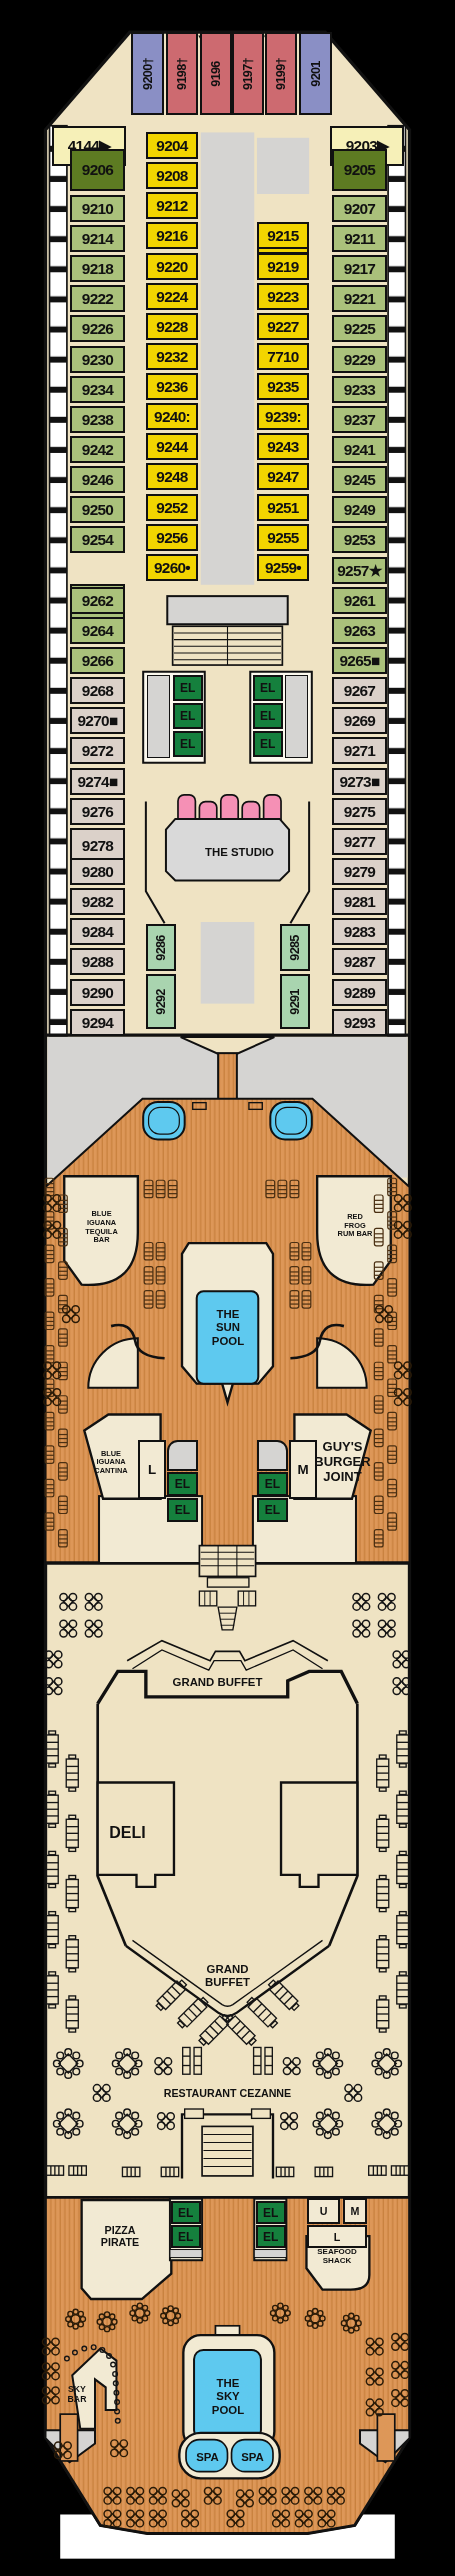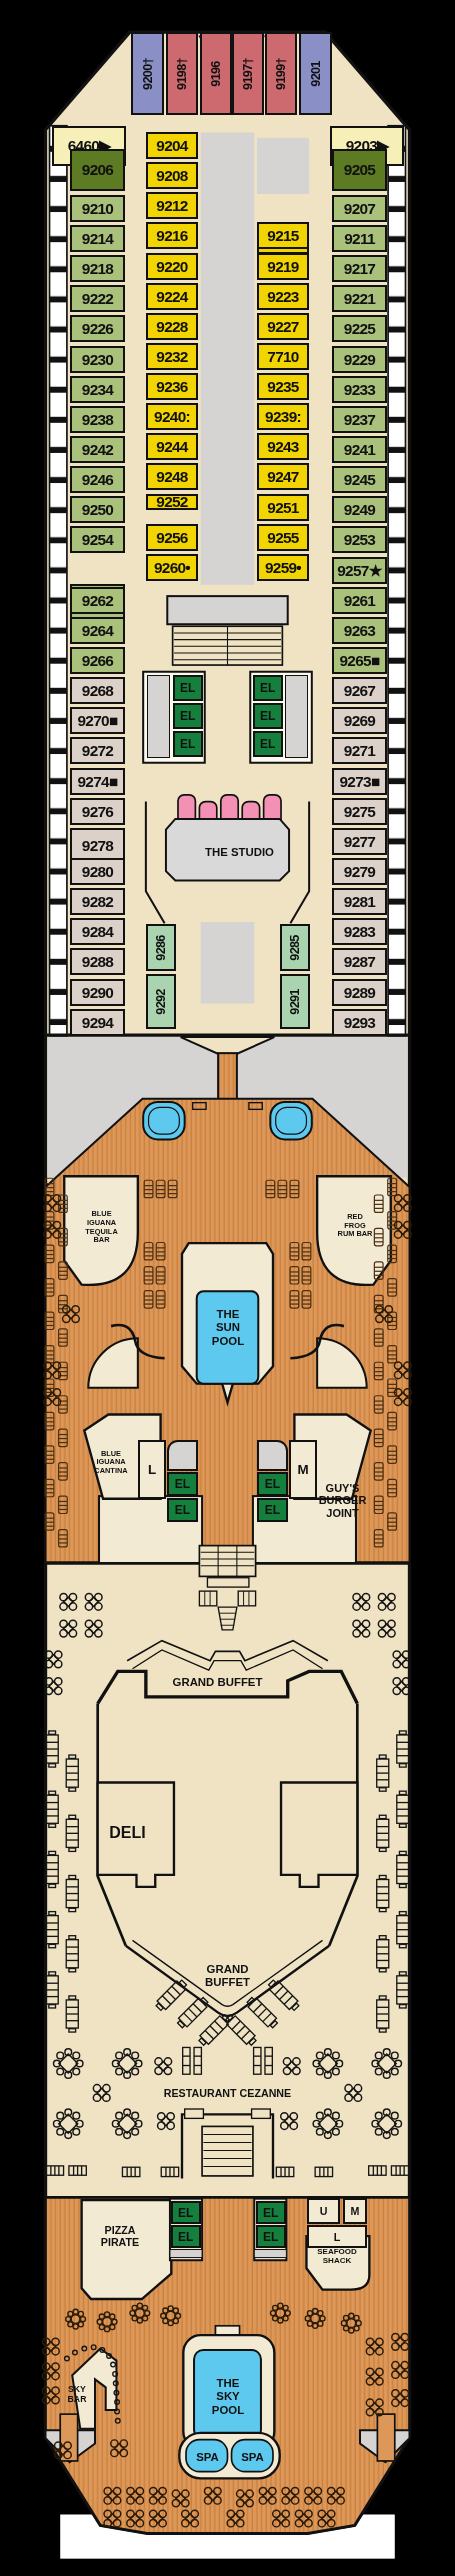--- a/index.html
+++ b/index.html
@@ -439,21 +439,21 @@
         <div class="vcab rd" style="left: 232px; top: 32px; width: 32px; height: 83px;">
           <span>9197†</span>
         </div>
         <div class="vcab rd" style="left: 265px; top: 32px; width: 32px; height: 83px;">
           <span>9199†</span>
         </div>
         <div class="vcab bl" style="left: 299px; top: 32px; width: 33px; height: 83px;">
           <span>9201</span>
         </div>
       </div>
-  <div class="cab py" style="left:52px;top:126px;width:74px;height:40px;">6460▶</div>
+  <div class="cab py" style="left:52px;top:126px;width:74px;height:40px;">4144▶</div>
   <div class="cab py" style="left:330px;top:126px;width:74px;height:40px;">9203▶</div>
 
   <div id="cabins">
         <div class="cab dg" style="left: 70px; top: 149px; width: 55px; height: 42px;">9206</div>
         <div class="cab lg" style="left: 70px; top: 195px; width: 55px; height: 27px;">9210</div>
         <div class="cab lg" style="left: 70px; top: 225px; width: 55px; height: 27px;">9214</div>
         <div class="cab lg" style="left: 70px; top: 255px; width: 55px; height: 27px;">9218</div>
         <div class="cab lg" style="left: 70px; top: 285px; width: 55px; height: 27px;">9222</div>
         <div class="cab lg" style="left: 70px; top: 315px; width: 55px; height: 27px;">9226</div>
         <div class="cab lg" style="left: 70px; top: 346px; width: 55px; height: 27px;">9230</div>
@@ -484,21 +484,21 @@
         <div class="cab yl" style="left: 146px; top: 192px; width: 52px; height: 27px;">9212</div>
         <div class="cab yl" style="left: 146px; top: 222px; width: 52px; height: 27px;">9216</div>
         <div class="cab yl" style="left: 146px; top: 253px; width: 52px; height: 27px;">9220</div>
         <div class="cab yl" style="left: 146px; top: 283px; width: 52px; height: 27px;">9224</div>
         <div class="cab yl" style="left: 146px; top: 313px; width: 52px; height: 27px;">9228</div>
         <div class="cab yl" style="left: 146px; top: 343px; width: 52px; height: 27px;">9232</div>
         <div class="cab yl" style="left: 146px; top: 373px; width: 52px; height: 27px;">9236</div>
         <div class="cab yl" style="left: 146px; top: 403px; width: 52px; height: 27px;">9240:</div>
         <div class="cab yl" style="left: 146px; top: 433px; width: 52px; height: 27px;">9244</div>
         <div class="cab yl" style="left: 146px; top: 463px; width: 52px; height: 27px;">9248</div>
-        <div class="cab yl" style="left: 146px; top: 494px; width: 52px; height: 16px;">9252</div>
+        <div class="cab yl" style="left: 146px; top: 494px; width: 52px; height: 27px;">9252</div>
         <div class="cab yl" style="left: 146px; top: 524px; width: 52px; height: 27px;">9256</div>
         <div class="cab yl" style="left: 146px; top: 554px; width: 52px; height: 27px;">9260•</div>
         <div class="cab yl" style="left: 257px; top: 192px; width: 52px; height: 27px; margin-top: 35px;">9209</div>
         <div class="cab yl" style="left: 257px; top: 222px; width: 52px; height: 27px;">9215</div>
         <div class="cab yl" style="left: 257px; top: 253px; width: 52px; height: 27px;">9219</div>
         <div class="cab yl" style="left: 257px; top: 283px; width: 52px; height: 27px;">9223</div>
         <div class="cab yl" style="left: 257px; top: 313px; width: 52px; height: 27px;">9227</div>
         <div class="cab yl" style="left: 257px; top: 343px; width: 52px; height: 27px;">7710</div>
         <div class="cab yl" style="left: 257px; top: 373px; width: 52px; height: 27px;">9235</div>
         <div class="cab yl" style="left: 257px; top: 403px; width: 52px; height: 27px;">9239:</div>
@@ -569,21 +569,21 @@
   <div class="lbl" style="left:320px;top:1206px;width:70px;height:40px;font-size:7.4px;">RED
 FROG
 RUM BAR</div>
   <div class="lbl" style="left:200px;top:1302px;width:56px;height:52px;font-size:11.4px;">THE
 SUN
 POOL</div>
 
   <div class="lbl" style="left:74px;top:1443px;width:74px;height:39px;font-size:7.4px;">BLUE
 IGUANA
 CANTINA</div>
-  <div class="lbl" style="left:305px;top:1443px;width:75px;height:39px;font-size:11px;margin-top:38px;">GUY'S
+  <div class="lbl" style="left:305px;top:1443px;width:75px;height:39px;font-size:13px;">GUY'S
 BURGER
 JOINT</div>
   <div class="box rm" style="left:138px;top:1440px;width:28px;height:59px;font-size:13.4px;">L</div>
   <div class="box rm" style="left:289px;top:1440px;width:28px;height:59px;font-size:13.4px;">M</div>
   <div class="notchL" style="left:167px;top:1440px;width:31px;height:31px;"></div>
   <div class="notchR" style="left:257px;top:1440px;width:31px;height:31px;"></div>
   <div class="box el" style="left:167px;top:1472px;width:31px;height:24px;">EL</div>
   <div class="box el" style="left:167px;top:1498px;width:31px;height:24px;">EL</div>
   <div class="box el" style="left:257px;top:1472px;width:31px;height:24px;">EL</div>
   <div class="box el" style="left:257px;top:1498px;width:31px;height:24px;">EL</div>

